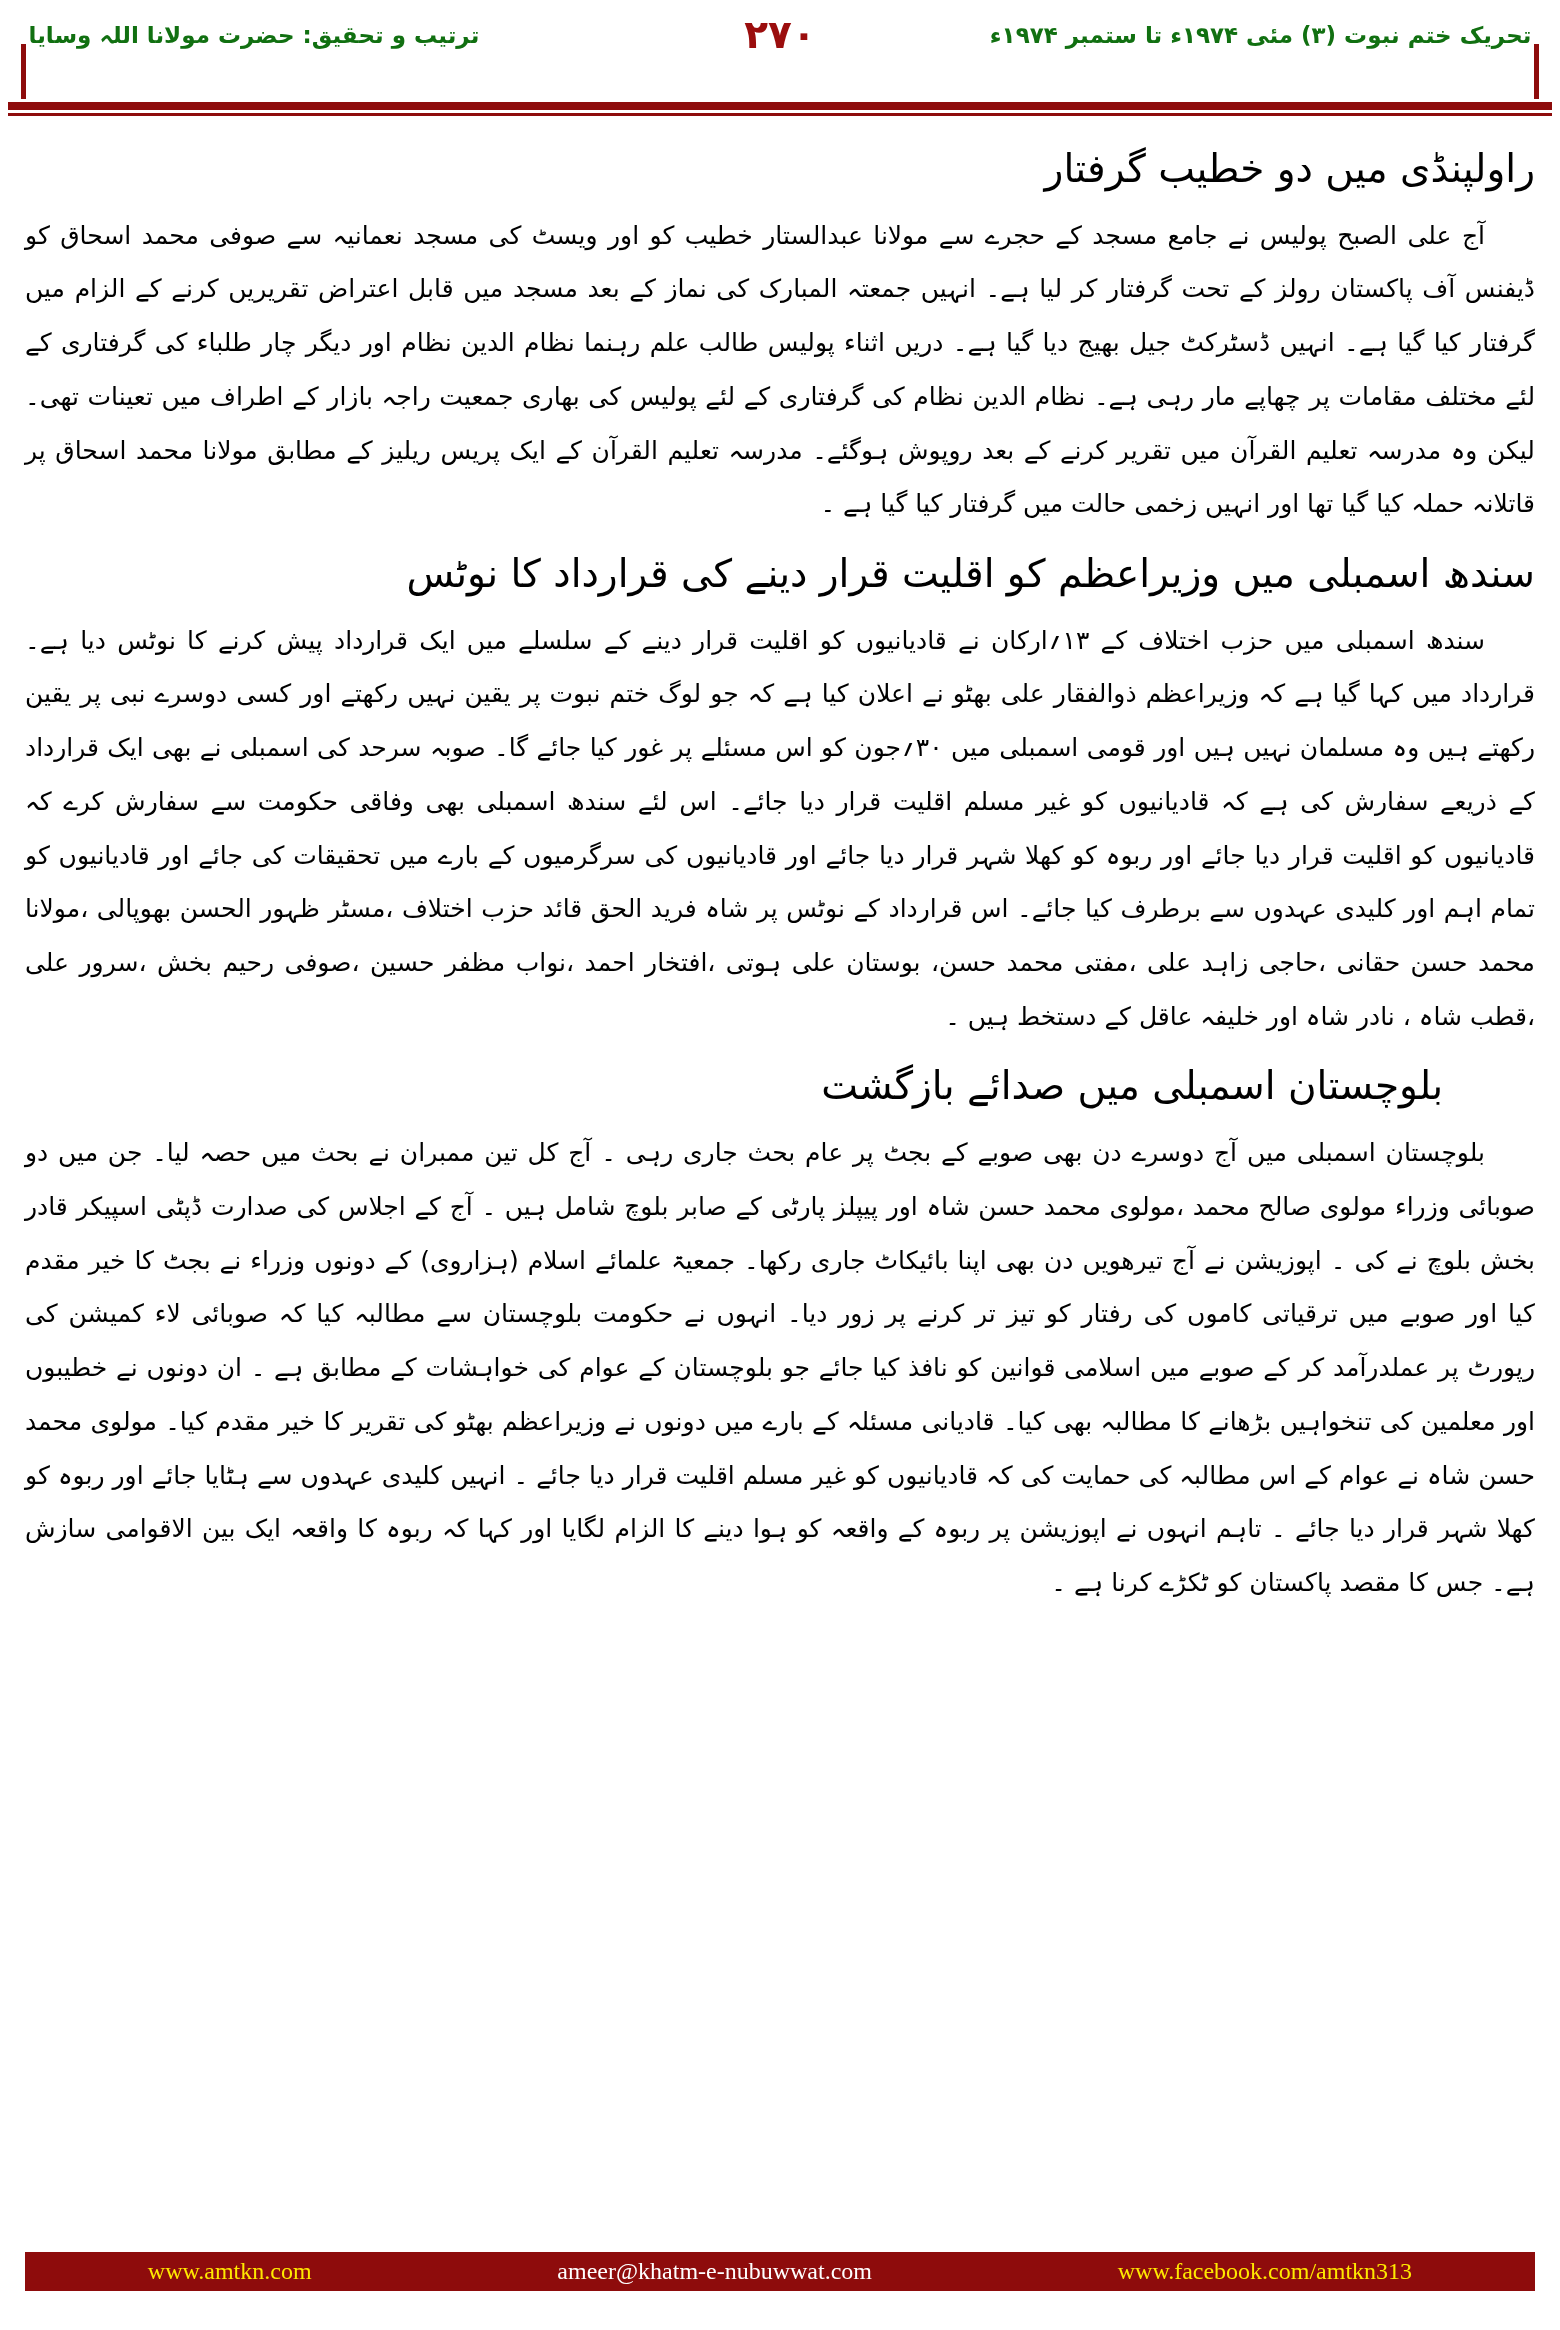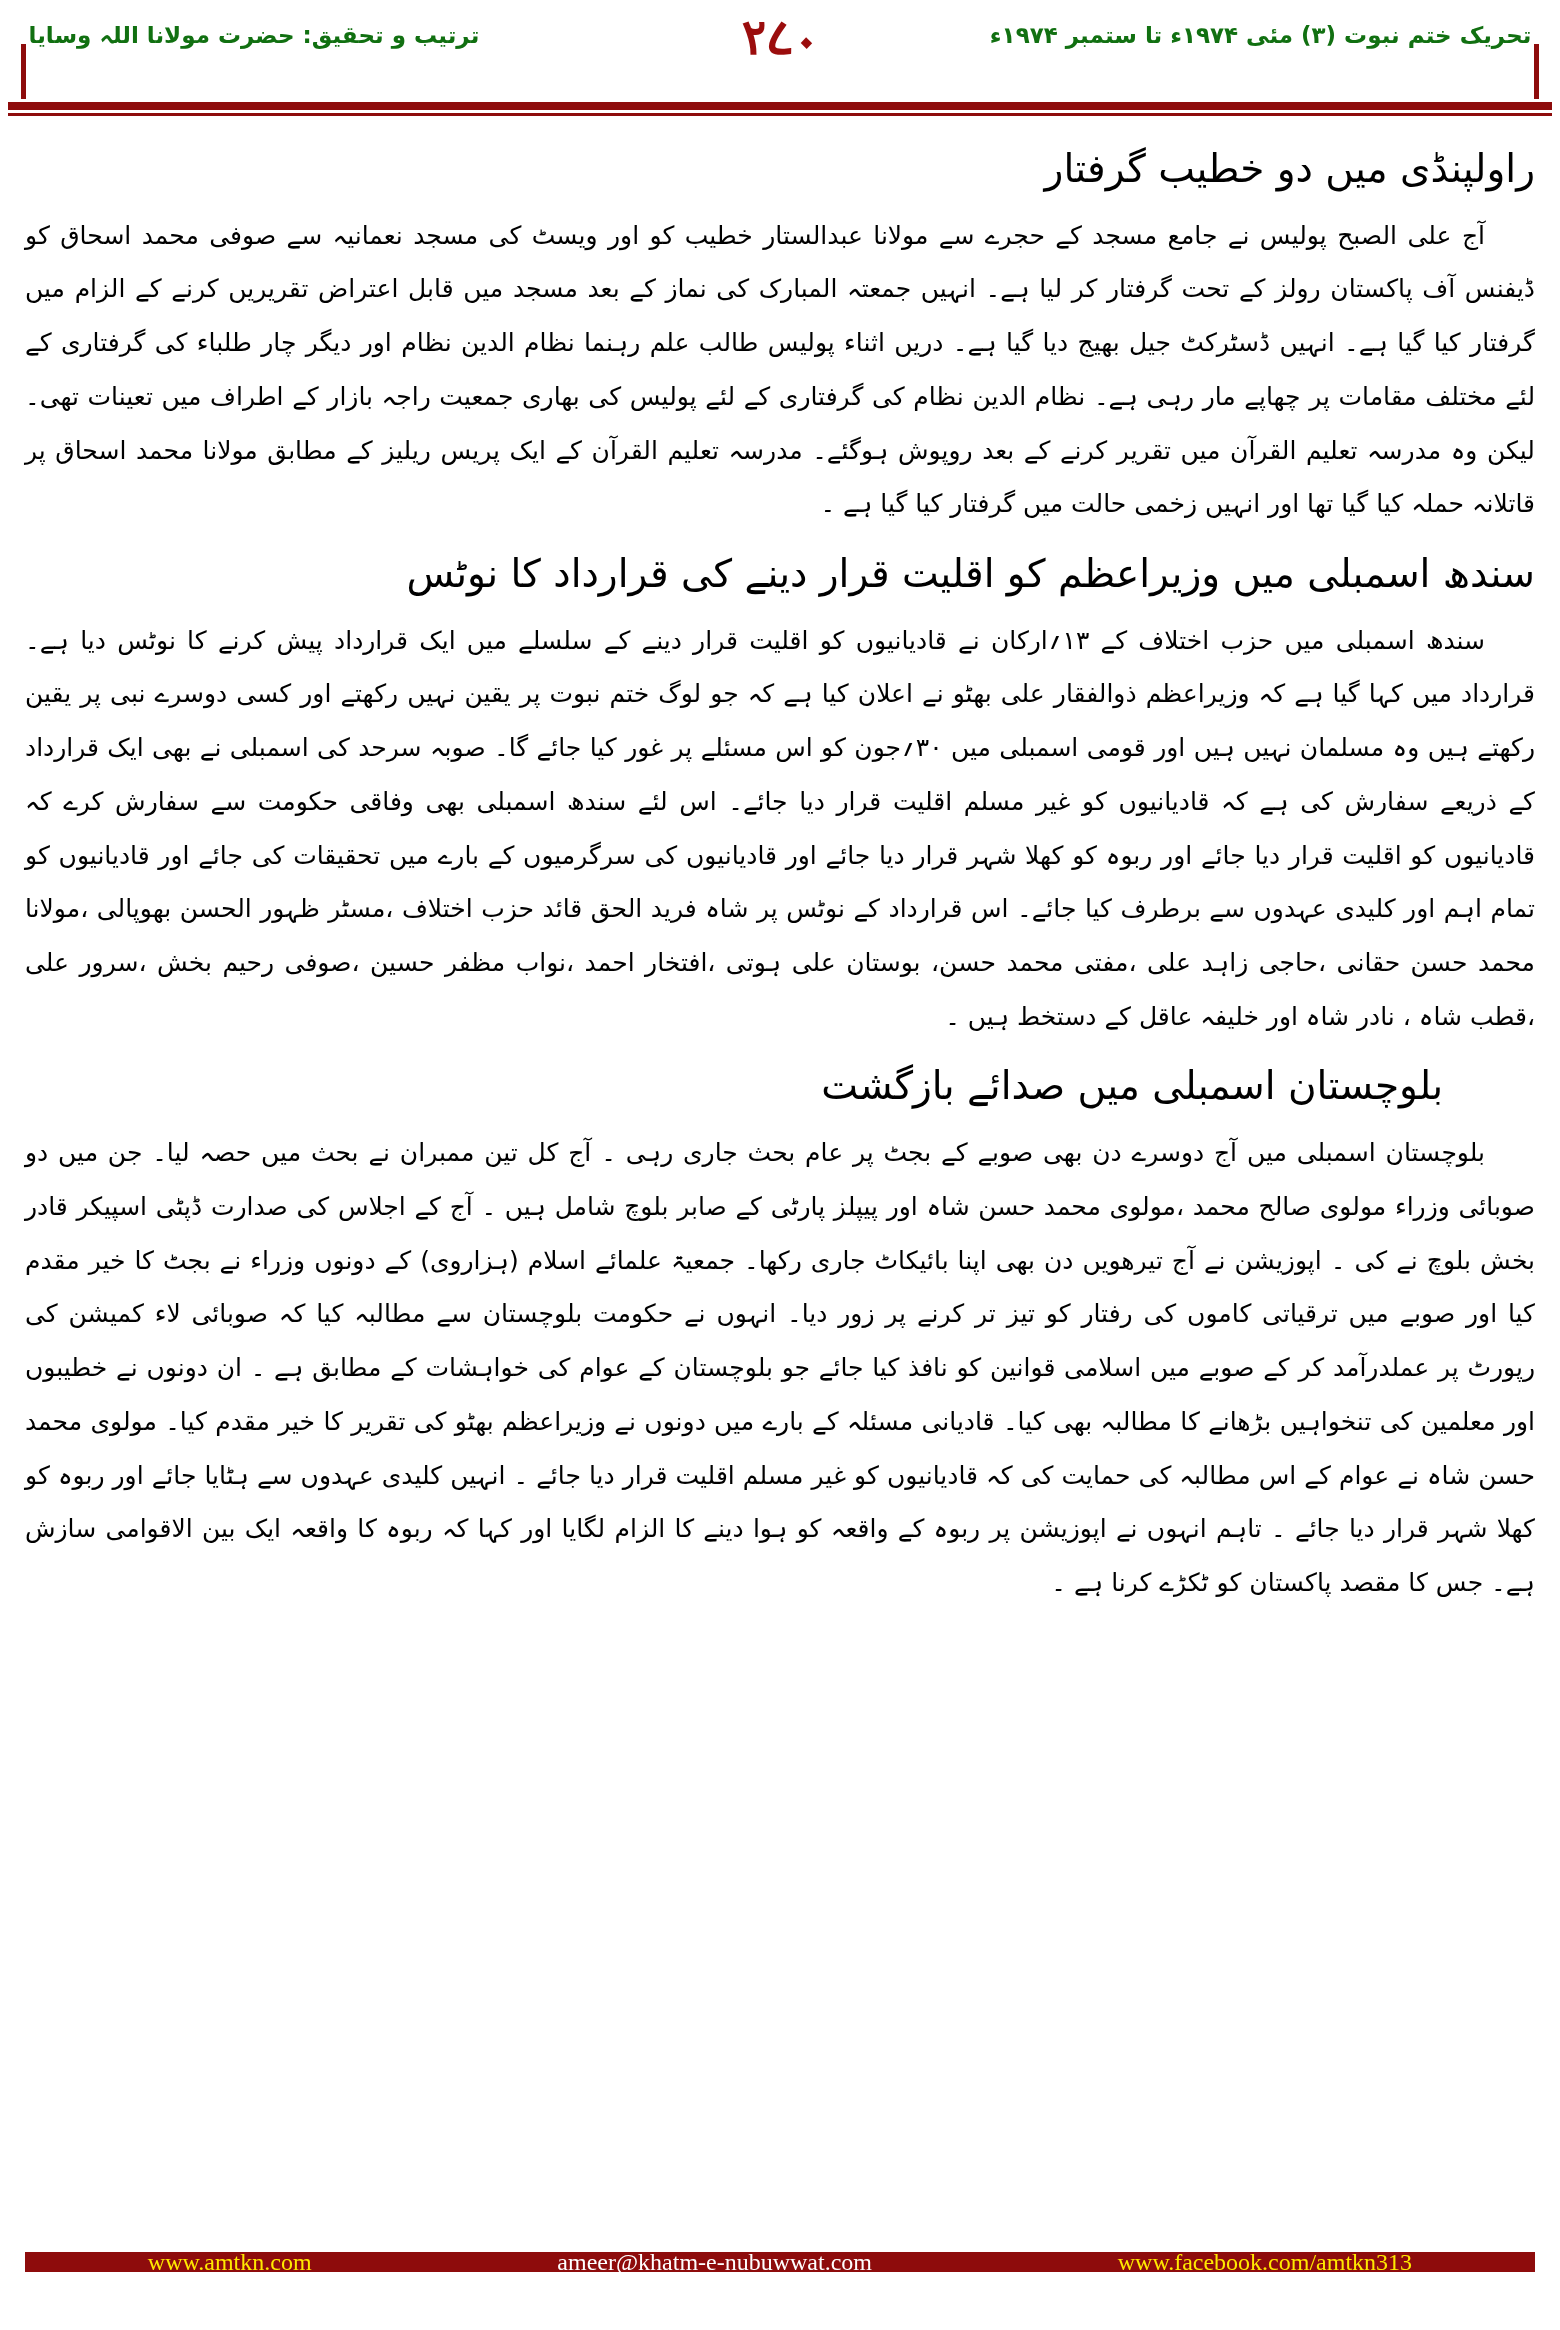--- a/index.html
+++ b/index.html
@@ -18,21 +18,21 @@
     font-size:23px;font-weight:bold;color:#117011;margin-left:38px;
   }
   .hdr-left{
     position:absolute;top:22px;left:28.6px;
     direction:rtl;
     font-size:23px;font-weight:bold;color:#117011;
   }
   .page-num{
     position:absolute;top:11.8px;left:0;right:0;
     text-align:center;
-    font-size:45px;font-weight:bold;color:#9b0d0d;font-family:Liberation Serif, serif;
+    font-size:39px;font-weight:bold;color:#9b0d0d;
   }
   .corner-mark{
     position:absolute;top:44px;width:5px;height:55px;background:#8e0c0c;
   }
   .corner-mark.left{left:21px;}
   .corner-mark.right{right:21px;}
   .rule{position:absolute;left:7.6px;right:7.6px;background:#8e0c0c;}
   .rule.thick{top:102px;height:7.6px;}
   .rule.thin{top:113px;height:3.4px;}
   
@@ -47,21 +47,21 @@
   }
   .sec-heading.offset{padding-left:0;padding-right:92px;text-align:right;margin-right:0;}
   .sec-body{
     font-size:25px;line-height:2.15;
     text-align:justify;text-justify:inter-word;
     text-indent:50px;
     margin:0 0 8.4px 0;
   }
   
   .footer-bar{
-    position:absolute;left:25px;right:25px;top:2252px;height:20px;
+    position:absolute;left:25px;right:25px;top:2252px;height:39px;
     background:#8e0c0c;
     display:flex;direction:ltr;align-items:center;justify-content:space-around;
     font-family:"Liberation Serif",serif;
     font-size:24px;
   }
   .footer-bar .lnk{text-decoration:none;}
   .lnk.yellow{color:#ffe900;}
   .lnk.white{color:#ffffff;}
 </style>
 </head>

